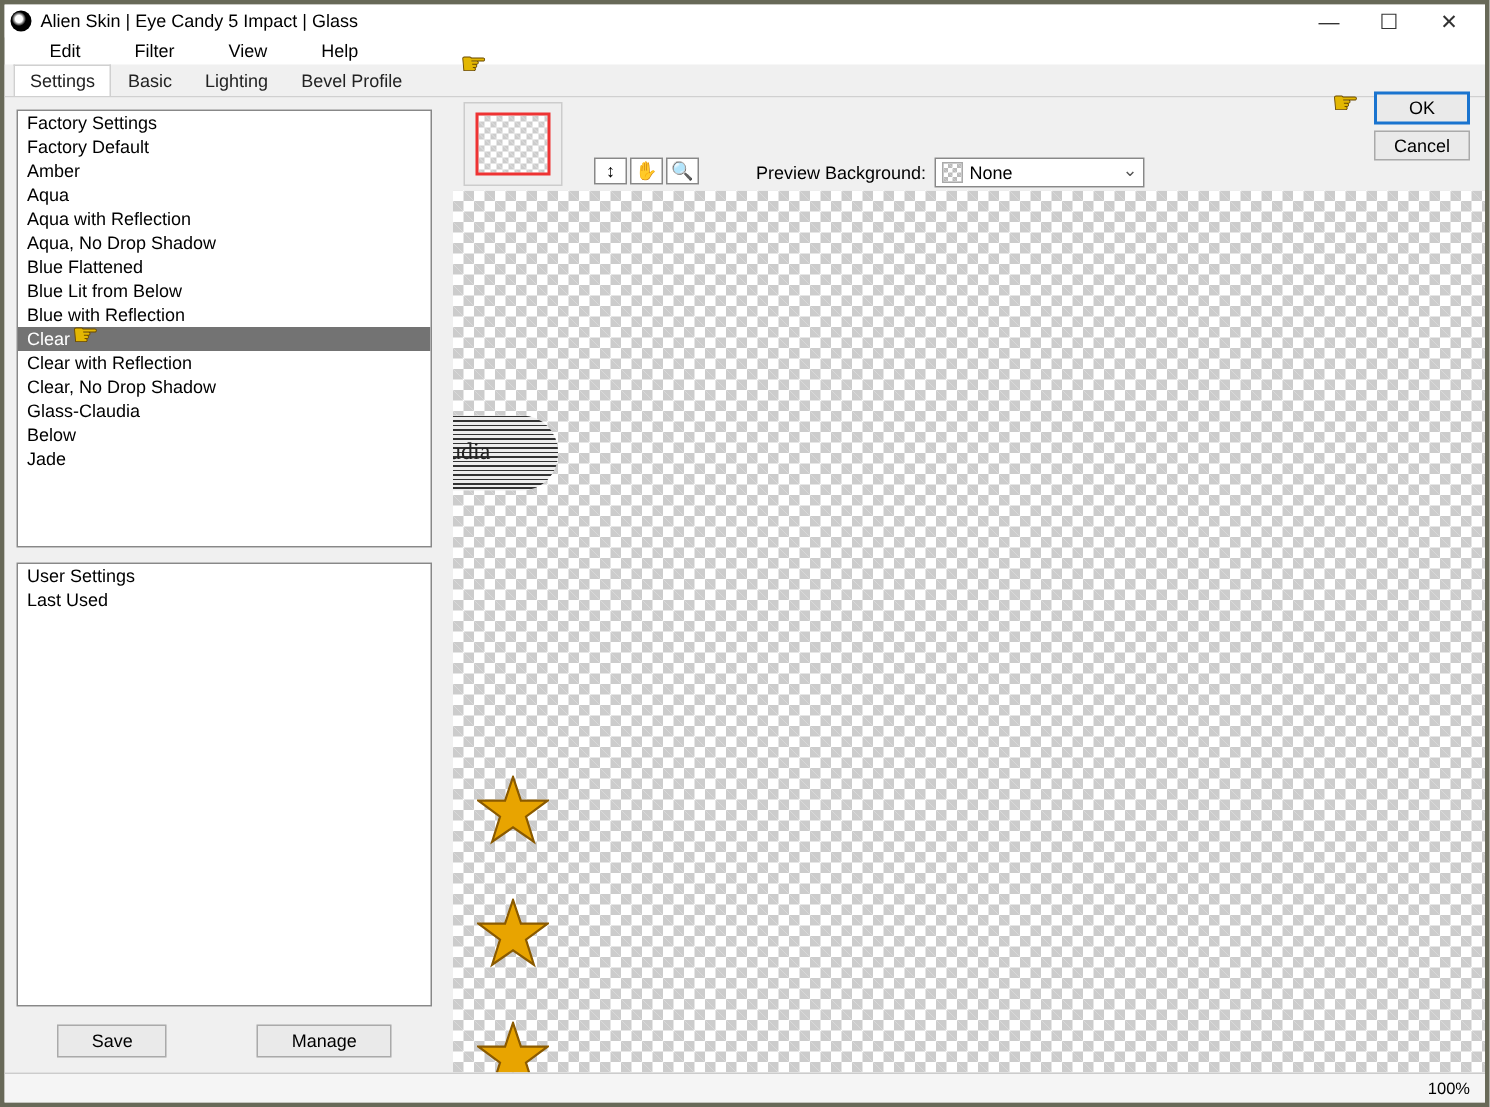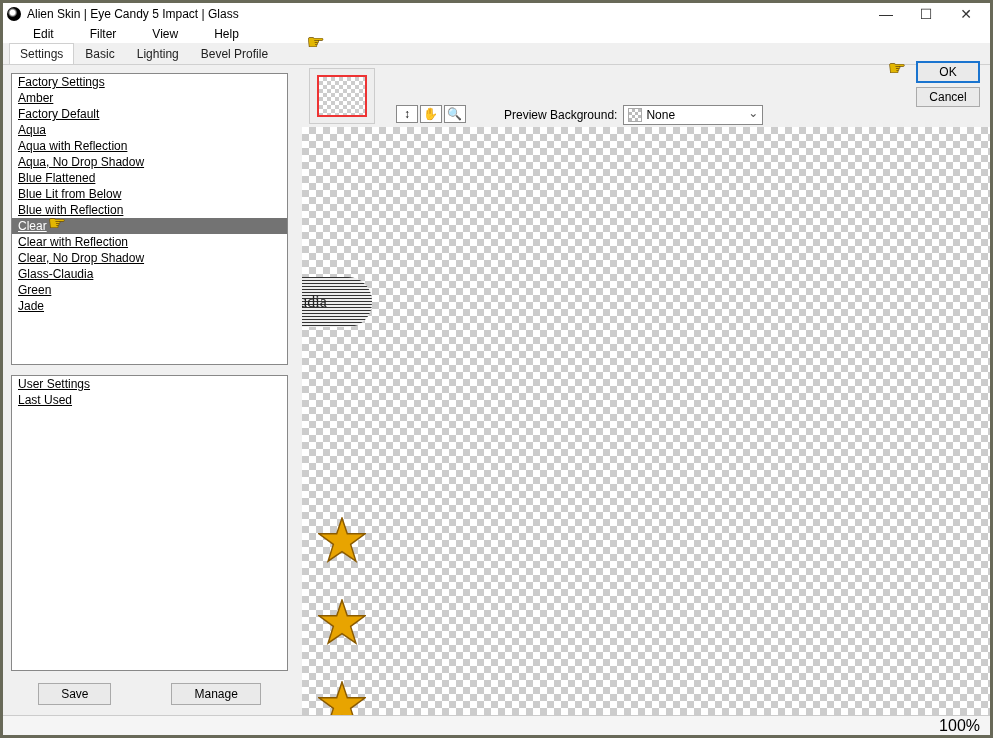--- a/index.html
+++ b/index.html
@@ -94,21 +94,21 @@
   flex-direction: column;
   gap: 10px;
 }
 .listbox {
   background: #fff;
   border: 1px solid #888;
   overflow-y: scroll;
 }
 .listbox.top { height: 292px; }
 .listbox.bottom { flex: 1; }
-.option { padding: 1px 6px; white-space: nowrap; cursor: default; position: relative; text-decoration: underline; }
+.option { padding: 1px 6px; white-space: nowrap; cursor: default; position: relative; }
 .option.selected { background: #737373; color: #fff; }
 .btnrow {
   display: flex;
   justify-content: center;
   gap: 60px;
   padding: 2px 0;
 }
 .btn {
   border: 1px solid #aaa;
   background: #eaeaea;
@@ -218,21 +218,21 @@
 .star svg { width: 100%; height: 100%; }
 .statusbar {
   position: absolute;
   bottom: 0; left: 0; right: 0;
   height: 20px;
   background: #f5f5f5;
   border-top: 1px solid #ccc;
   display: flex; align-items: center;
   padding-right: 10px;
 }
-.zoom { margin-left: auto; font-size: 16px; }
+.zoom { margin-left: auto; font-size: 11px; }
 ::-webkit-scrollbar { width: 16px; }
 ::-webkit-scrollbar-track { background: #eee; border-left:1px solid #ddd; }
 ::-webkit-scrollbar-thumb { background: #c8c8c8; }
 </style>
 </head>
 <body>
 
 <div class="titlebar">
   <div class="app-icon"></div>
   <span class="title">Alien Skin | Eye Candy 5 Impact | Glass</span>
@@ -255,36 +255,36 @@
   <div class="tab active">Settings</div>
   <div class="tab">Basic</div>
   <div class="tab">Lighting</div>
   <div class="tab">Bevel Profile</div>
 </div>
 
 <div class="main">
   <div class="left-col">
     <div class="listbox top">
       <div class="option">Factory Settings</div>
+      <div class="option">Factory Default</div>
       <div class="option">Amber</div>
-      <div class="option">Factory Default</div>
       <div class="option">Aqua</div>
       <div class="option">Aqua with Reflection</div>
       <div class="option">Aqua, No Drop Shadow</div>
       <div class="option">Blue Flattened</div>
       <div class="option">Blue Lit from Below</div>
       <div class="option">Blue with Reflection</div>
       <div class="option selected">
         <span>Clear</span>
         <span class="hand" style="position:absolute;left:36px;top:-1px;"></span>
       </div>
       <div class="option">Clear with Reflection</div>
       <div class="option">Clear, No Drop Shadow</div>
       <div class="option">Glass-Claudia</div>
-      <div class="option">Green</div>
+      <div class="option">Below</div>
       <div class="option">Jade</div>
     </div>
 
     <div class="listbox bottom">
       <div class="option">User Settings</div>
       <div class="option">Last Used</div>
     </div>
 
     <div class="btnrow">
       <button class="btn">Save</button>

